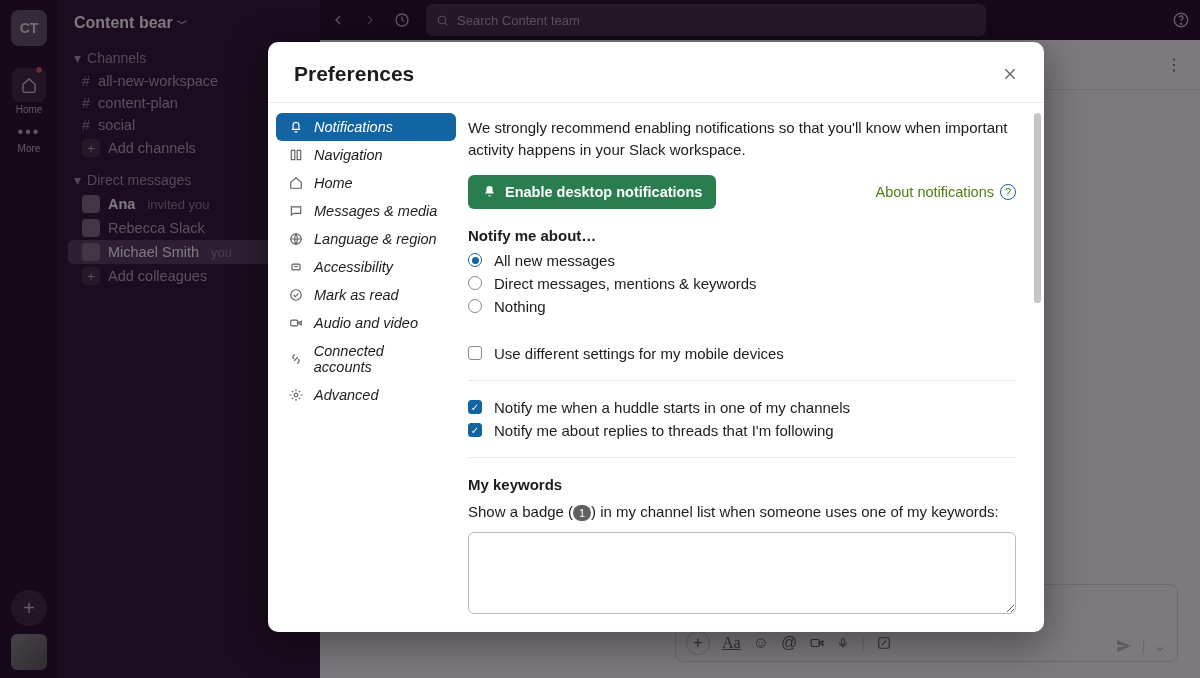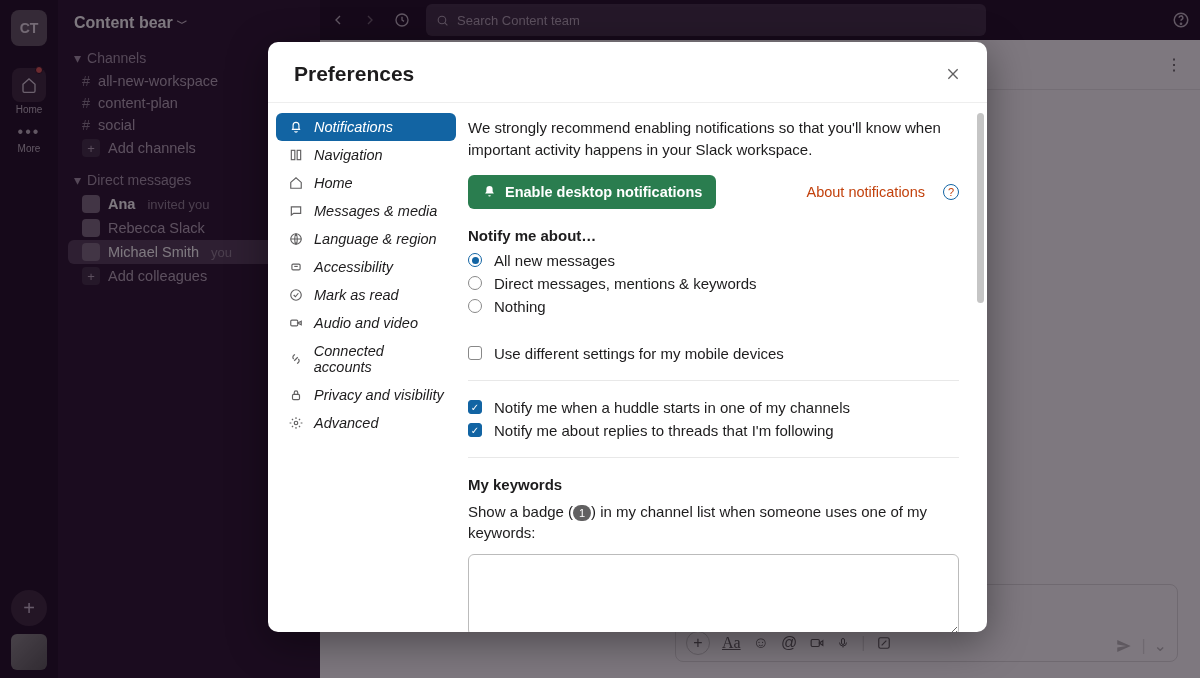--- a/index.html
+++ b/index.html
@@ -43,34 +43,34 @@
   .conv-header .av{width:24px;height:24px;border-radius:4px;background:#c9c9c9;}
   .conv-header .meatball{margin-left:auto;color:#555;}
   .bgtext{position:absolute;left:360px;right:20px;top:460px;color:#1d1c1d;font-size:15px;}
   .composer{position:absolute;left:355px;right:22px;bottom:16px;border:1px solid #ddd;border-radius:8px;height:78px;}
   .composer .tools{position:absolute;bottom:6px;left:10px;display:flex;gap:12px;color:#616061;align-items:center;}
   .composer .plusc{width:24px;height:24px;border:1px solid #ccc;border-radius:50%;display:flex;align-items:center;justify-content:center;}
   .composer .send{position:absolute;bottom:6px;right:10px;display:flex;gap:8px;color:#bbb;align-items:center;}
 
   
   .overlay{position:absolute;inset:0;background:rgba(20,10,22,0.55);}
-  .modal{position:absolute;top:42px;left:268px;width:719px;height:590px;background:#fff;border-radius:10px;box-shadow:0 10px 40px rgba(0,0,0,0.4);display:flex;flex-direction:column;overflow:hidden;}
+  .modal{position:absolute;top:42px;left:268px;width:776px;height:590px;background:#fff;border-radius:10px;box-shadow:0 10px 40px rgba(0,0,0,0.4);display:flex;flex-direction:column;overflow:hidden;}
   .modal-head{padding:20px 26px 16px;display:flex;align-items:center;}
   .modal-title{font-size:21px;font-weight:800;color:#1d1c1d;}
   .modal-close{margin-left:auto;color:#616061;font-size:16px;cursor:pointer;}
   .modal-body{flex:1;display:flex;overflow:hidden;border-top:1px solid #eee;position:relative;}
   .pref-side{width:196px;padding:10px 8px;font-style:italic;}
   .pref-item{display:flex;align-items:center;gap:10px;padding:6px 12px;font-size:14.5px;color:#1d1c1d;border-radius:6px;}
   .pref-item.active{background:#1264a3;color:#fff;}
   .pref-item .pi{width:16px;display:flex;justify-content:center;color:inherit;}
   .pref-main{flex:1;padding:14px 28px 14px 4px;overflow:auto;font-size:15px;color:#1d1c1d;}
   .pref-main p.intro{margin:0 0 14px;line-height:1.45;}
   .btnrow{display:flex;align-items:center;justify-content:space-between;margin-bottom:18px;}
   .greenbtn{background:#2a7d4f;color:#fff;border:none;border-radius:6px;padding:9px 14px;font-size:14.5px;font-weight:700;display:flex;align-items:center;gap:8px;}
-  .aboutlink{color:#c2410c;font-size:14.5px;display:flex;align-items:flex-start;gap:18px;}
+  .aboutlink{color:#4d7c0f;font-size:14.5px;display:flex;align-items:flex-start;gap:6px;}
   .aboutlink .qm{border:1.5px solid #1264a3;border-radius:50%;width:16px;height:16px;display:flex;align-items:center;justify-content:center;font-size:11px;}
   .subhead{font-weight:700;margin:2px 0 8px;}
   .radio-row, .check-row{display:flex;align-items:center;gap:12px;margin:6px 0;font-size:15px;}
   .radio{width:14px;height:14px;border:1.5px solid #888;border-radius:50%;display:inline-flex;align-items:center;justify-content:center;}
   .radio.on{border-color:#1264a3;}
   .radio.on::after{content:"";width:7px;height:7px;border-radius:50%;background:#1264a3;}
   .chk{width:14px;height:14px;border:1.5px solid #888;border-radius:3px;display:inline-flex;align-items:center;justify-content:center;font-size:10px;color:#fff;}
   .chk.on{background:#1264a3;border-color:#1264a3;}
   hr.sep{border:none;border-top:1px solid #e8e8e8;margin:18px 0;}
   .kwdesc{margin:3px 0 10px;line-height:1.45;}
@@ -323,29 +323,20 @@
             <span class="pi">
               <svg width="14" height="14" viewBox="0 0 24 24" fill="none" stroke="#616061" stroke-width="2">
                 <path d="M9 15l6-6M8 12a4 4 0 0 1 0-6l2-2M16 12a4 4 0 0 1 0 6l-2 2"></path>
               </svg>
             </span>
             <span>Connected accounts</span>
           </div>
         <div class="pref-item">
             <span class="pi">
               <svg width="14" height="14" viewBox="0 0 24 24" fill="none" stroke="#616061" stroke-width="2">
-                <rect x="6" y="11" width="12" height="9" rx="2"></rect>
-                <path d="M9 11V8a3 3 0 1 1 6 0v3"></path>
-              </svg>
-            </span>
-            <span>Privacy and visibility</span>
-          </div>
-        <div class="pref-item">
-            <span class="pi">
-              <svg width="14" height="14" viewBox="0 0 24 24" fill="none" stroke="#616061" stroke-width="2">
                 <circle cx="12" cy="12" r="3"></circle>
                 <path d="M12 2v3M12 19v3M4 12H1M23 12h-3M5 5l2 2M17 17l2 2M5 19l2-2M17 7l2-2"></path>
               </svg>
             </span>
             <span>Advanced</span>
           </div>
       </div>
 
       <div class="pref-main">
         <p class="intro">We strongly recommend enabling notifications so that you'll know when important activity happens in your Slack workspace.</p>

